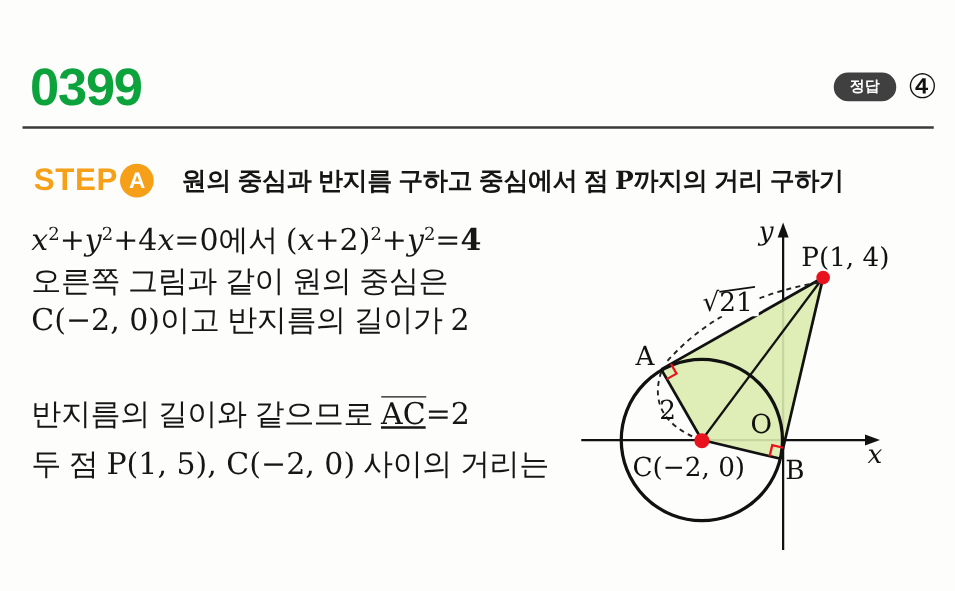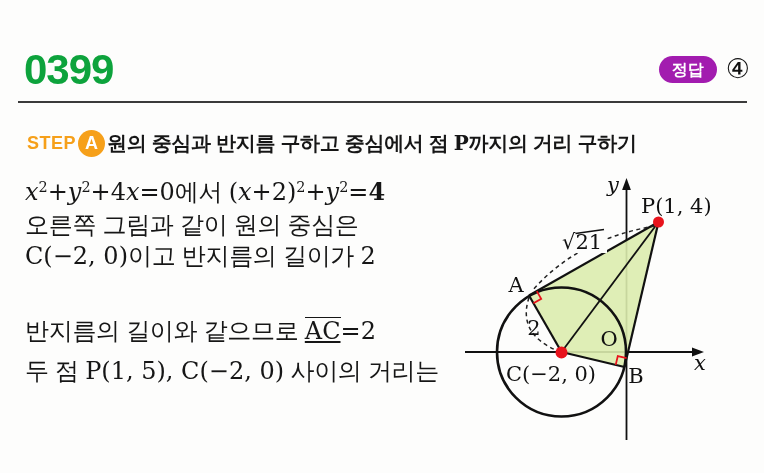--- a/index.html
+++ b/index.html
@@ -10,38 +10,38 @@
   .page{position:absolute;inset:0;}
 
   
   .problem-number{
     position:absolute;left:24px;top:46px;
     font-family:"Liberation Sans",sans-serif;
     font-size:42px;font-weight:800;letter-spacing:-1px;color:#0da33c;text-align:center;
   }
   .header-right{position:absolute;right:14px;top:56px;display:flex;align-items:center;gap:9px;}
   .answer-badge{
-    background:#a21caf;color:#ffffff;font-size:16px;font-weight:700;
+    background:#404040;color:#ffffff;font-size:12px;font-weight:700;
     padding:4px 13px;border-radius:14px;line-height:1.2;
   }
   .answer-choice{font-size:27px;color:#111;line-height:1;}
   .rule{position:absolute;left:18px;top:101px;width:729px;height:2px;background:#3b3b3b;}
 
   
   .step-row{position:absolute;left:27px;top:130px;display:flex;align-items:center;}
   .step-label{
-    color:#f6a01a;font-size:18px;font-weight:800;letter-spacing:0.5px;
+    color:#f6a01a;font-size:25px;font-weight:800;letter-spacing:0.5px;
     font-family:"Liberation Sans",sans-serif;
   }
   .step-circle{
     width:27px;height:27px;border-radius:50%;background:#f6a01a;color:#fff;
     display:inline-flex;align-items:center;justify-content:center;
     font-size:18px;font-weight:800;margin-left:2px;
   }
-  .step-title{margin-left:2px;font-size:20px;font-weight:700;white-space:nowrap;letter-spacing:-0.3px;}
+  .step-title{margin-left:22px;font-size:20px;font-weight:700;white-space:nowrap;letter-spacing:-0.3px;}
   .step-title .seg-n{font-weight:700;}
 
   
   .sol-line{position:absolute;left:25px;font-size:24px;white-space:nowrap;color:#161616;}
   .l1{top:176px;}
   .l2{top:209px;}
   .l3{top:240px;}
   .l4{top:280px;}
   .l5{top:315px;}
   .l6{top:355px;}

